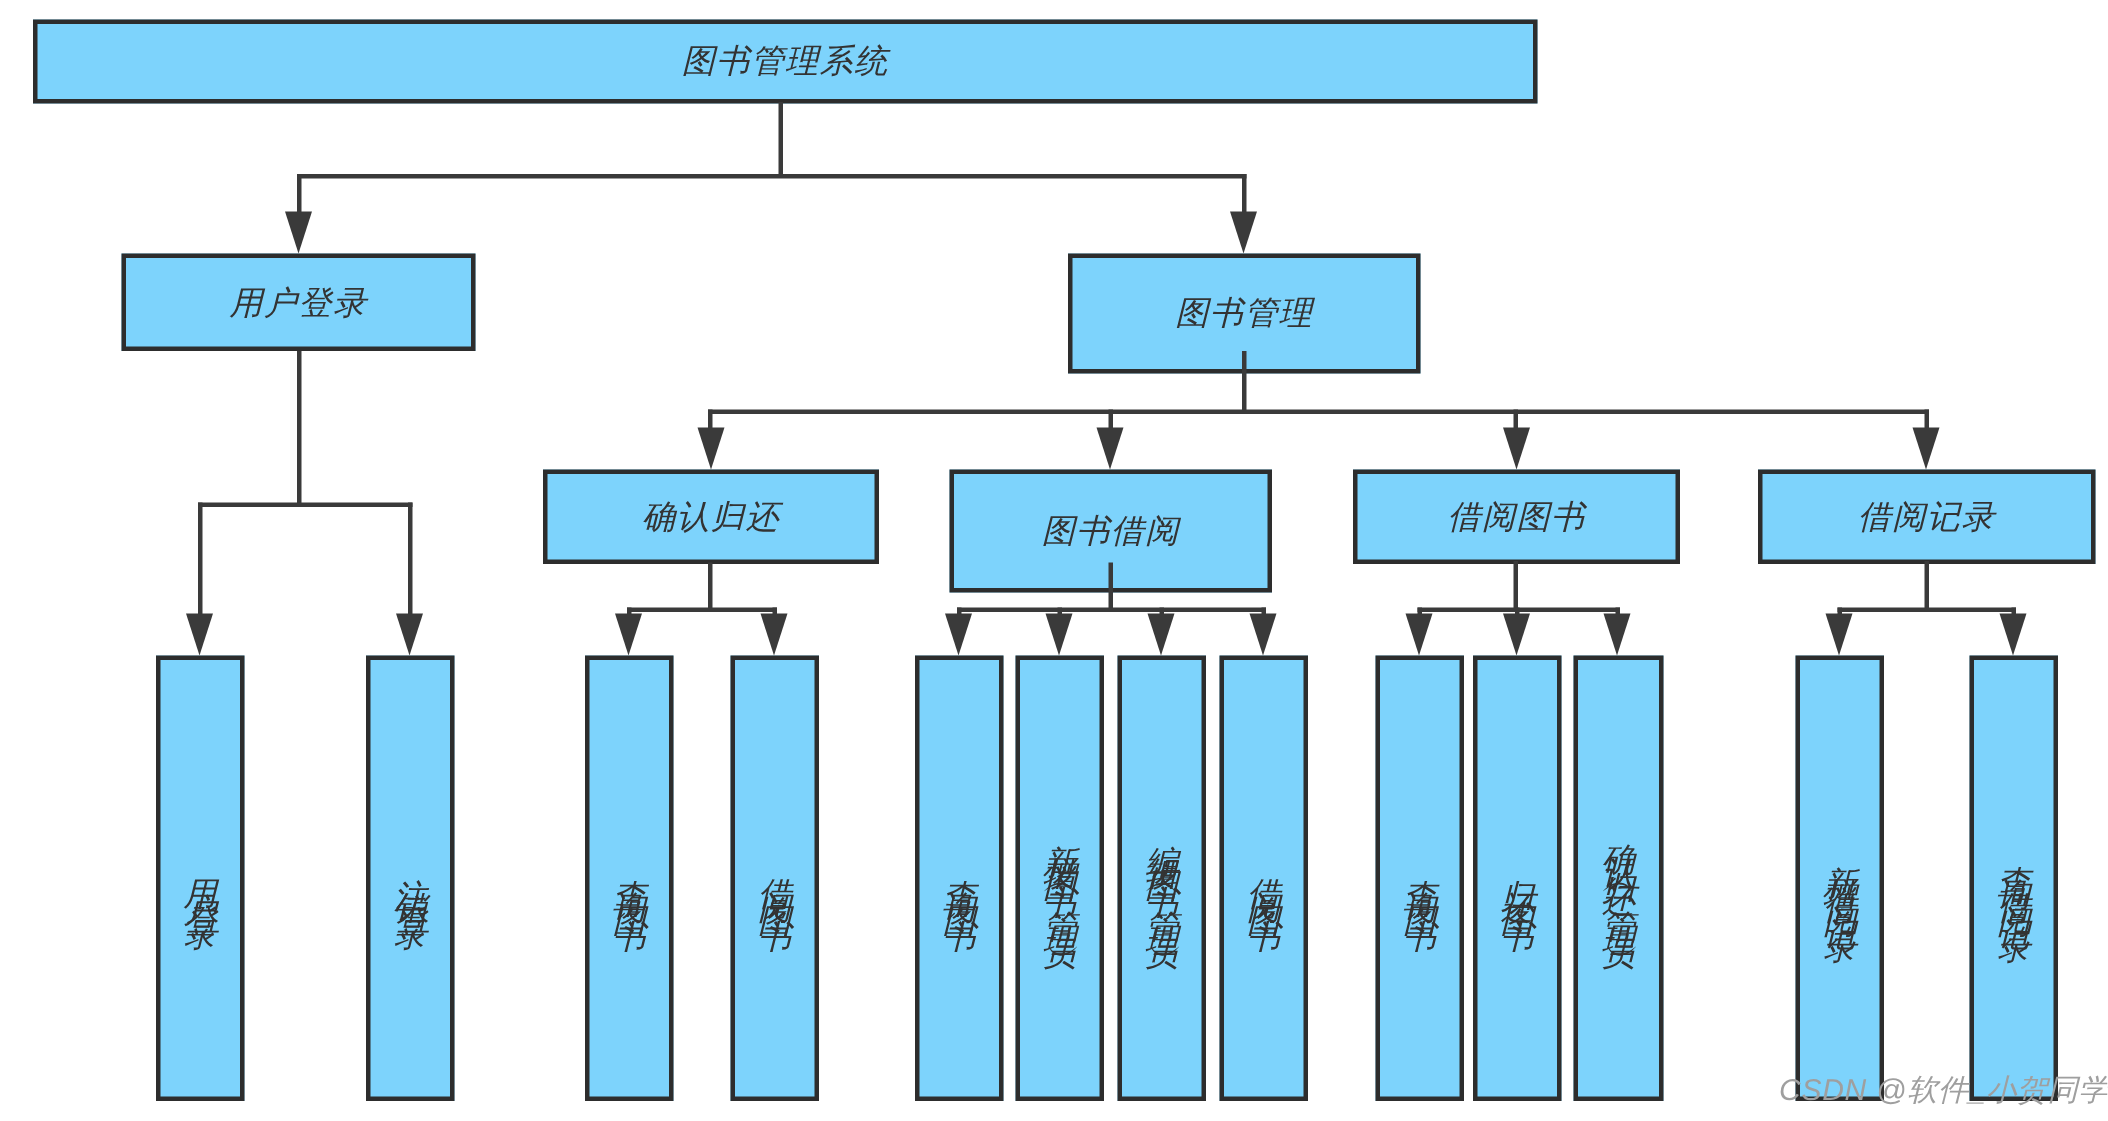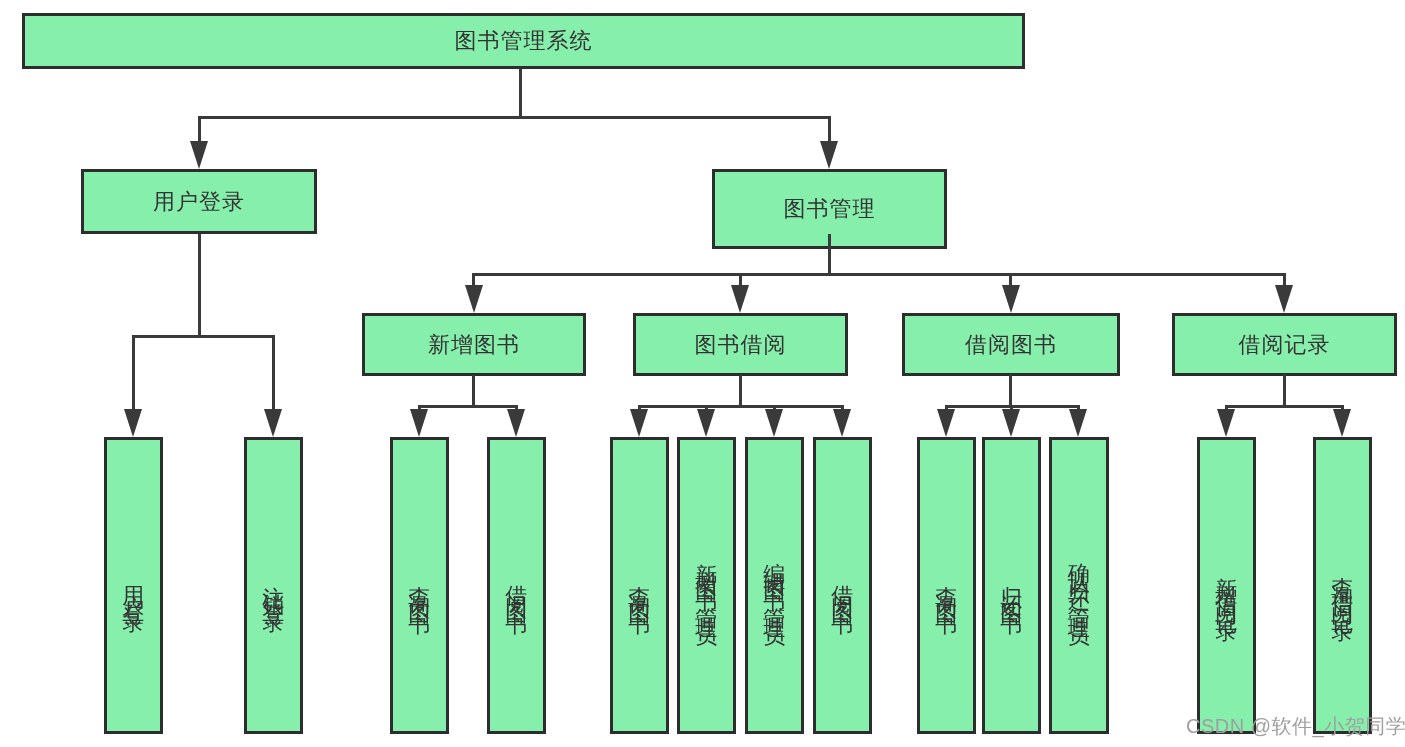--- a/index.html
+++ b/index.html
@@ -5,62 +5,63 @@
   html,body{margin:0;padding:0;background:#fff;}
   .canvas{
     position:relative;
     width:1405px;height:747px;
     background:var(--bg,#ffffff);
     font-family:"Liberation Sans","DejaVu Sans",sans-serif;
     overflow:hidden;
   }
   .box{
     position:absolute;box-sizing:border-box;
-    background:#86efac;border:3px solid var(--border,#2d2d2d);
+    background:#7dd3fc;border:3px solid var(--border,#2d2d2d);
     display:flex;align-items:center;justify-content:center;
     color:var(--text,#333333);
+    font-style:italic;
   }
   .hbox{font-size:22px;letter-spacing:1px;}
   .vbox span{
     writing-mode:vertical-rl;text-orientation:mixed;
     font-size:22px;letter-spacing:9px;line-height:1.25;
   }
   .vline,.hline{position:absolute;background:var(--line,#3a3a3a);}
   .arrow{
     position:absolute;width:0;height:0;
     border-left:9px solid transparent;
     border-right:9px solid transparent;
     border-top:28px solid var(--line,#3a3a3a);
   }
   .watermark{
     position:absolute;left:1186px;top:713px;
     font-size:20px;color:var(--watermark,#9f9f9f);
-    letter-spacing:0.5px;z-index:6;white-space:nowrap;
+    letter-spacing:0.5px;z-index:6;white-space:nowrap;font-style:italic;
   }
 </style>
 </head>
 <body>
 
 <div class="canvas">
 
   <div class="box hbox" style="left:22px;top:13px;width:1003px;height:56px">
     <span>图书管理系统</span>
   </div>
 
   <div class="box hbox" style="left:81px;top:169px;width:236px;height:65px">
     <span>用户登录</span>
   </div>
   <div class="box hbox" style="left:712px;top:169px;width:235px;height:80px">
     <span>图书管理</span>
   </div>
 
   <div class="box hbox" style="left:362px;top:313px;width:224px;height:63px">
-    <span>新增图书</span>
+    <span>确认归还</span>
   </div>
-  <div class="box hbox" style="left:633px;top:313px;width:215px;height:63px">
+  <div class="box hbox" style="left:633px;top:313px;width:215px;height:82px">
     <span>图书借阅</span>
   </div>
   <div class="box hbox" style="left:902px;top:313px;width:218px;height:63px">
     <span>借阅图书</span>
   </div>
   <div class="box hbox" style="left:1172px;top:313px;width:225px;height:63px">
     <span>借阅记录</span>
   </div>
 
   <div class="box vbox" style="left:104px;top:437px;width:59px;height:297px">

